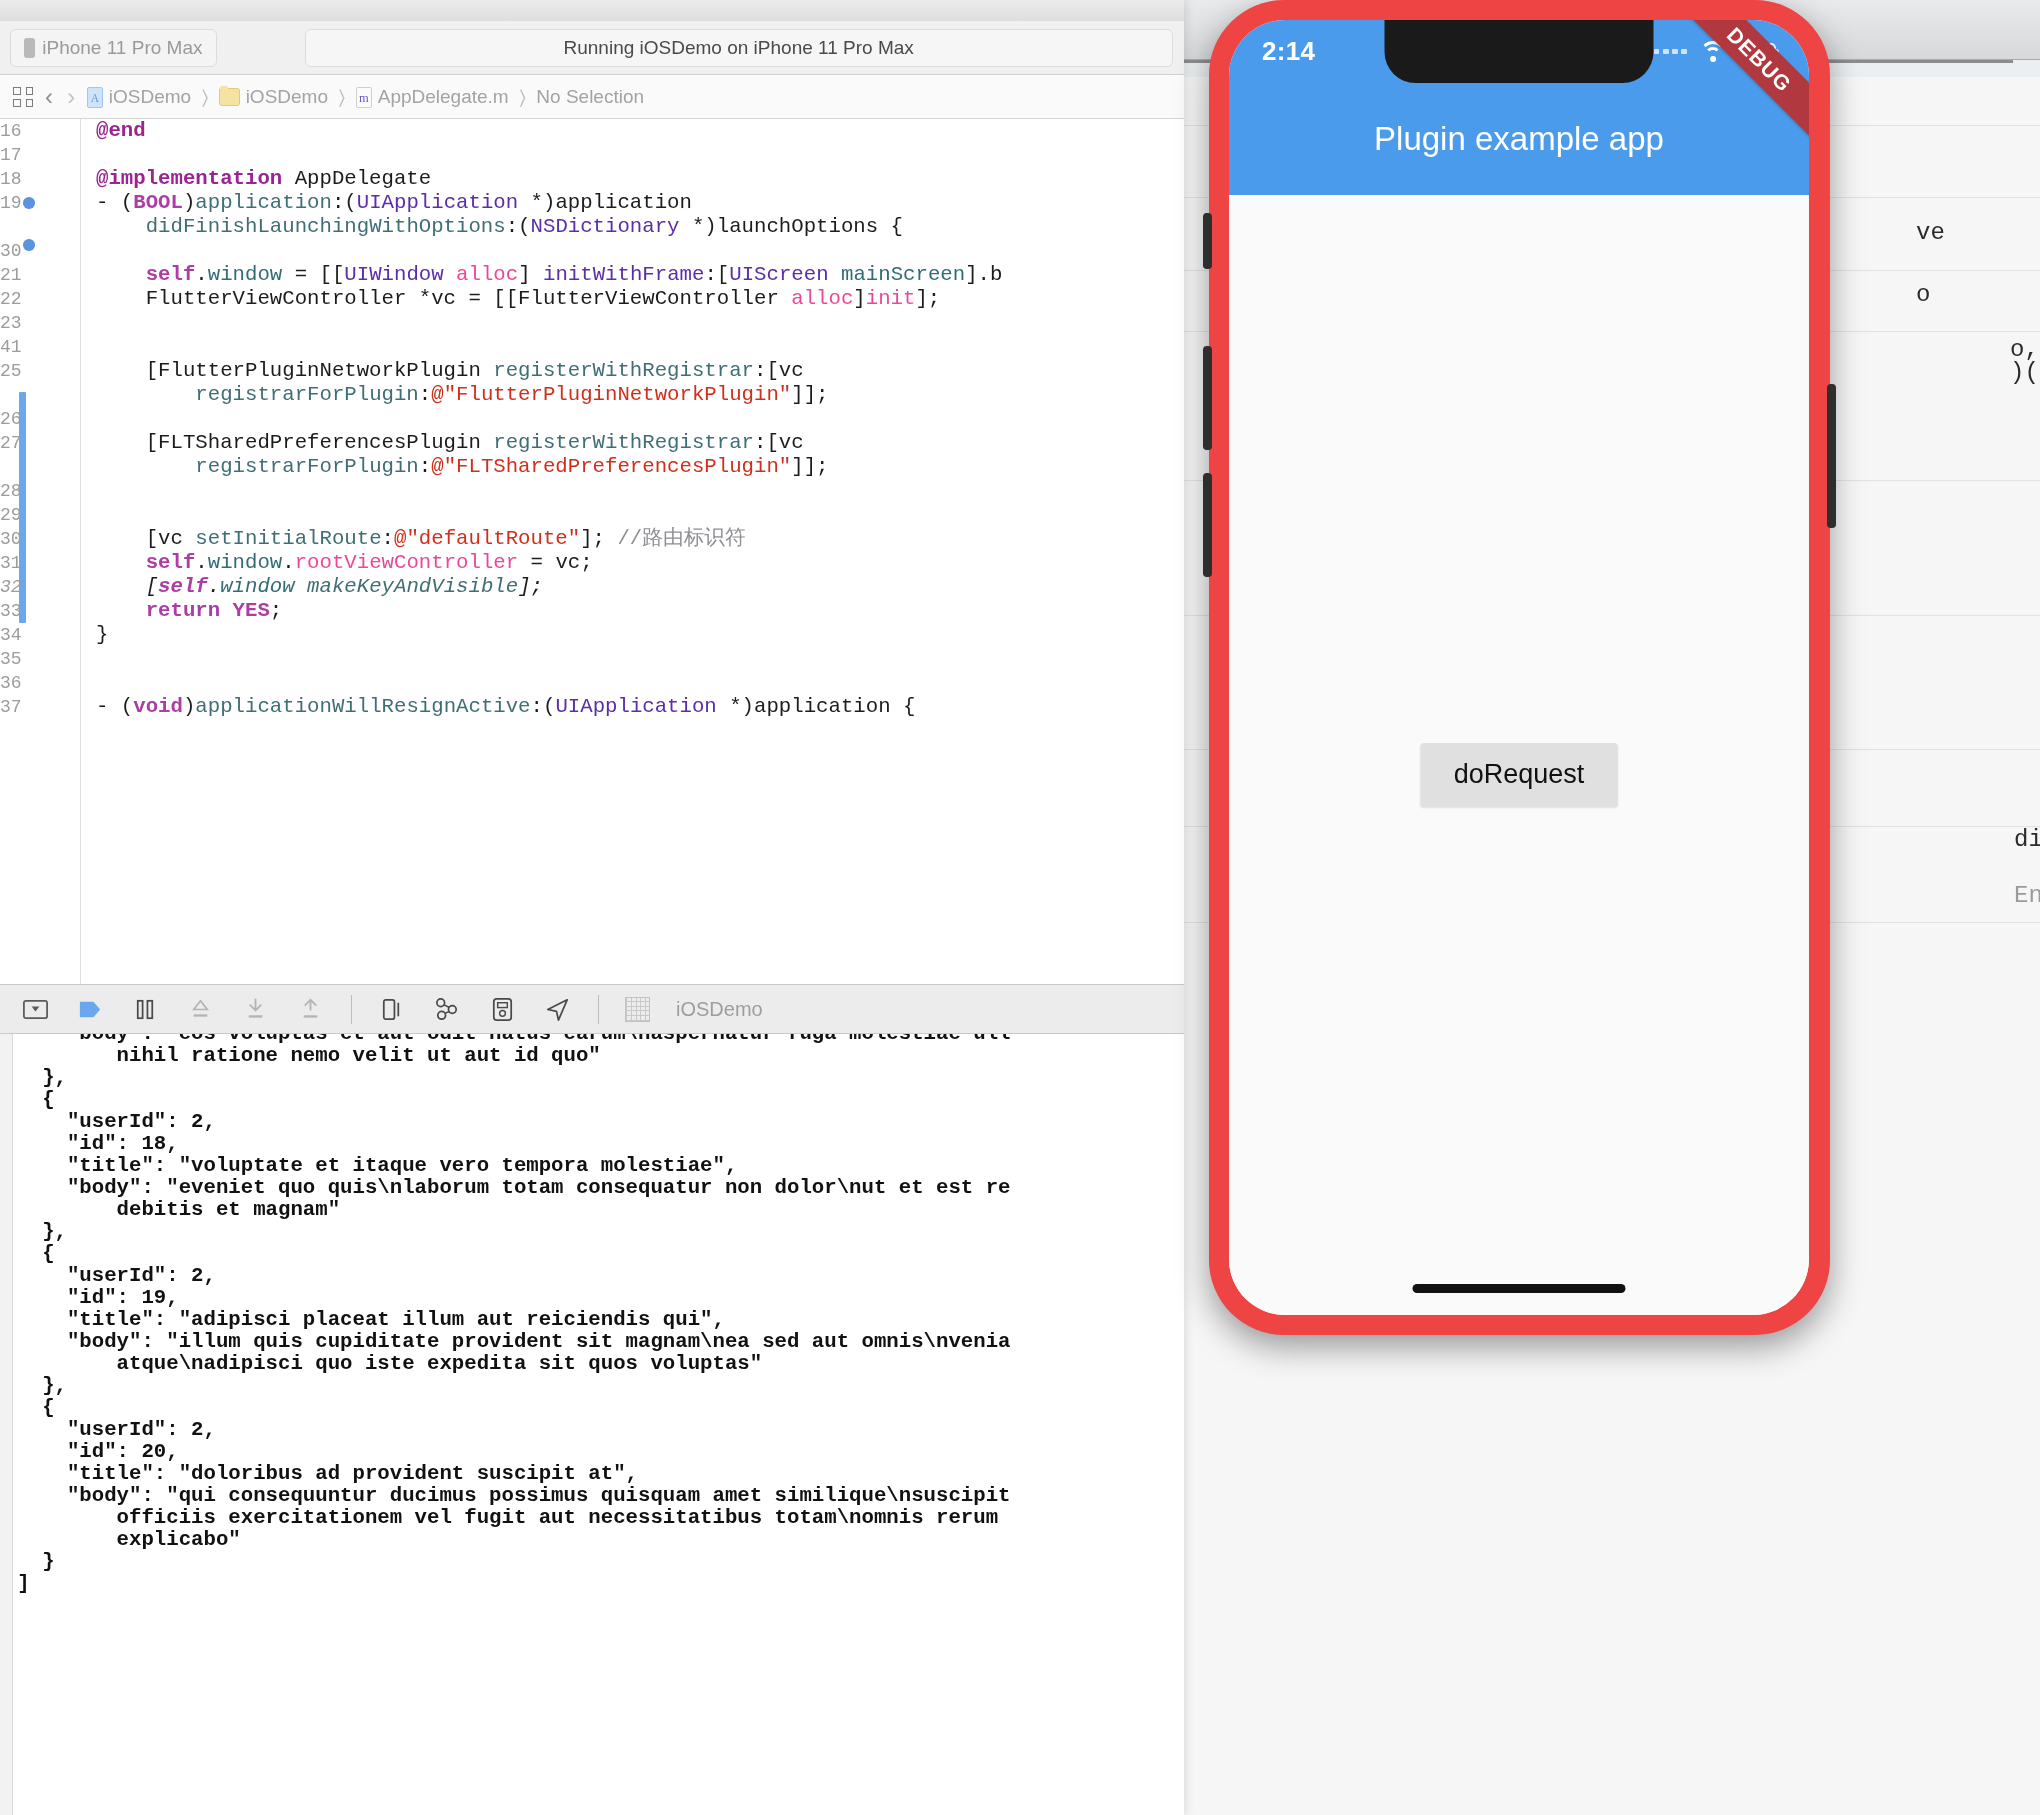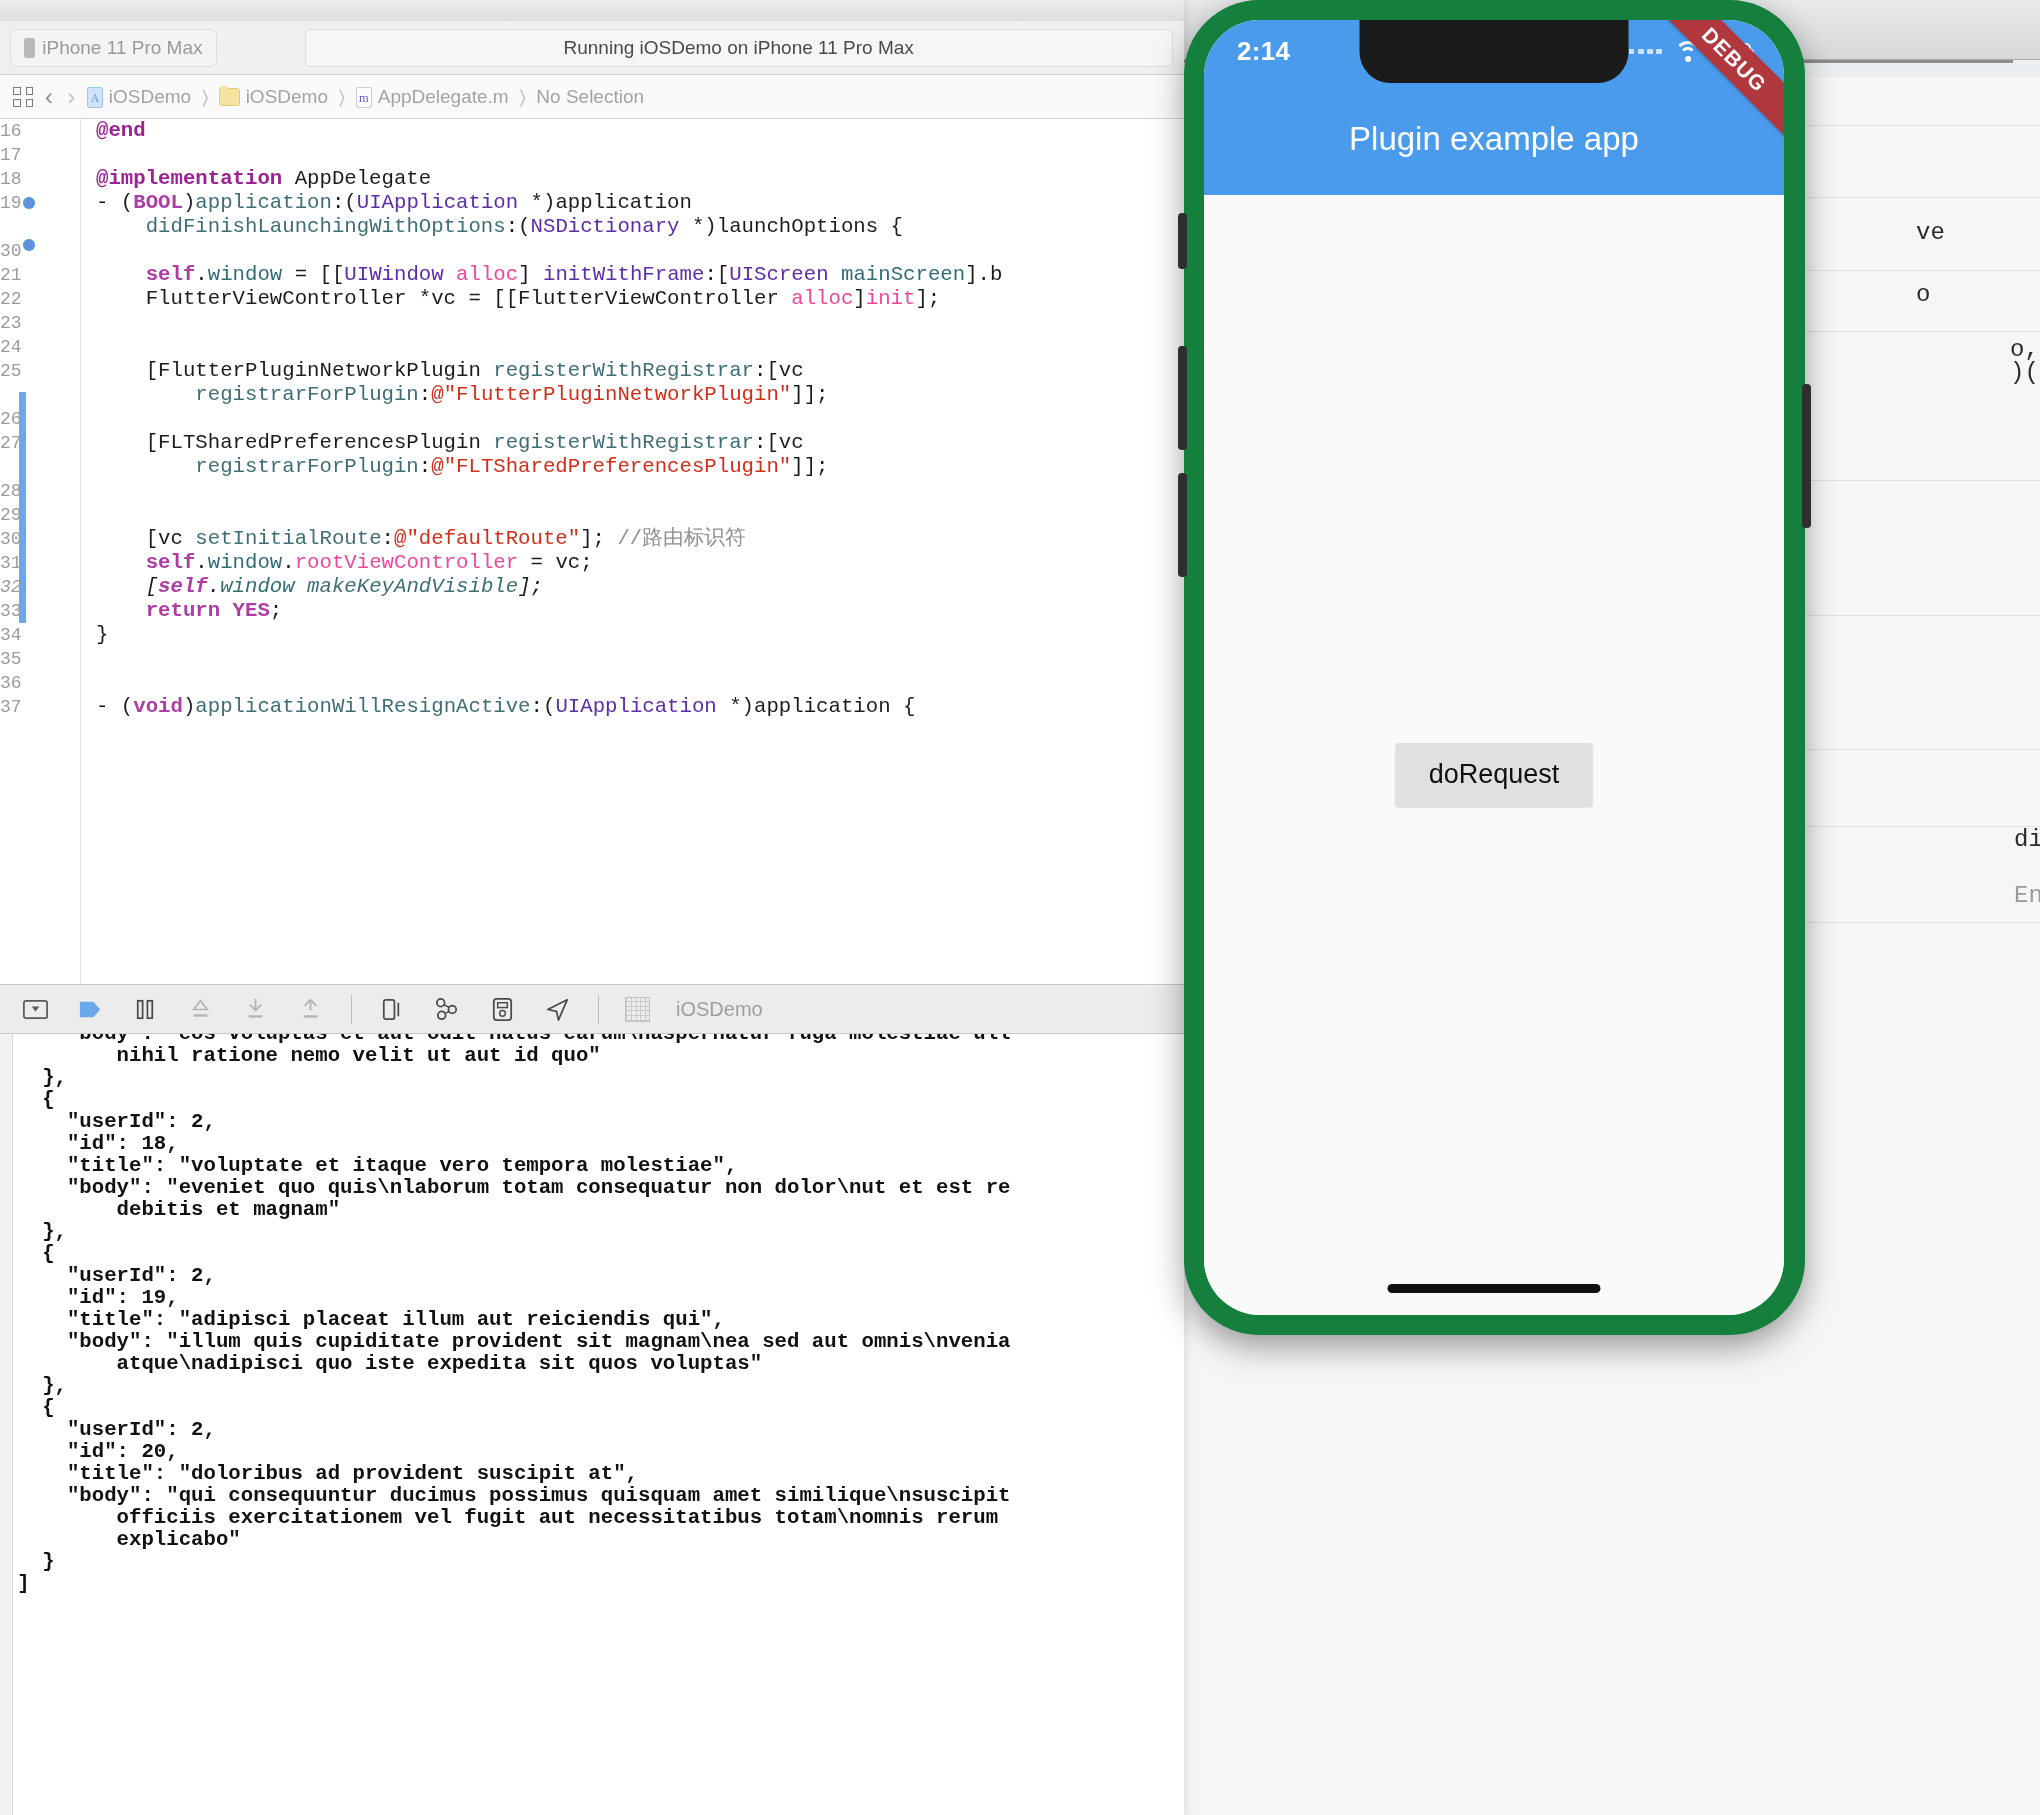--- a/index.html
+++ b/index.html
@@ -156,22 +156,22 @@
   }
   .con-lines { position:absolute; left:17.3px; top:-11.5px; }
   .con-line {
     height:22px; line-height:22px;
     font-family:"Liberation Mono", monospace; font-size:20.7px;
     font-weight:bold; color:#111; white-space:pre;
   }
 
   
   .phone {
-    position:absolute; left:1184px; top:0px; width:621px; height:1335px;
-    background:#15803d; border-radius:75px;
+    position:absolute; left:1209px; top:0px; width:621px; height:1335px;
+    background:#ef4444; border-radius:75px;
     box-shadow: 0 11.5px 33px rgba(0,0,0,0.38);
   }
   .phone-screen {
     position:absolute; left:20px; top:20px; width:580px; height:1295px;
     background:#fafafa; border-radius:56px; overflow:hidden;
   }
   .notch {
     position:absolute; left:50%; transform:translateX(-50%); top:0;
     width:269px; height:63px; background:#1a1a1a;
     border-radius:0 0 31px 31px; z-index:6;
@@ -310,21 +310,21 @@
       <div class="code-lines" id="code-lines">
           <div class="cline" style="position: absolute; left: 0px; top: 0px; width: 100%;"><span class="lnum">16</span><span class="ctext"><span class="kw2">@end</span></span></div>
           <div class="cline" style="position: absolute; left: 0px; top: 24px; width: 100%;"><span class="lnum">17</span><span class="ctext"></span></div>
           <div class="cline" style="position: absolute; left: 0px; top: 48px; width: 100%;"><span class="lnum">18</span><span class="ctext"><span class="kw2">@implementation</span><span class="plain"> AppDelegate</span></span></div>
           <div class="cline" style="position: absolute; left: 0px; top: 72px; width: 100%;"><span class="lnum">19</span><span class="ctext"><span class="plain">- (</span><span class="kw">BOOL</span><span class="plain">)</span><span class="msg">application</span><span class="plain">:(</span><span class="typ">UIApplication</span><span class="plain"> *)application</span></span></div>
           <div class="cline" style="position: absolute; left: 0px; top: 96px; width: 100%;"><span class="lnum"></span><span class="ctext"><span class="plain">    </span><span class="msg">didFinishLaunchingWithOptions</span><span class="plain">:(</span><span class="typ">NSDictionary</span><span class="plain"> *)launchOptions {</span></span></div>
           <div class="cline" style="position: absolute; left: 0px; top: 120px; width: 100%;"><span class="lnum">30</span><span class="ctext"></span></div>
           <div class="cline" style="position: absolute; left: 0px; top: 144px; width: 100%;"><span class="lnum">21</span><span class="ctext"><span class="plain">    </span><span class="kw">self</span><span class="plain">.</span><span class="mem">window</span><span class="plain"> = [[</span><span class="typ">UIWindow</span><span class="plain"> </span><span class="prop">alloc</span><span class="plain">] </span><span class="typ">initWithFrame</span><span class="plain">:[</span><span class="typ">UIScreen</span><span class="plain"> </span><span class="mem">mainScreen</span><span class="plain">].b</span></span></div>
           <div class="cline" style="position: absolute; left: 0px; top: 168px; width: 100%;"><span class="lnum">22</span><span class="ctext"><span class="plain">    FlutterViewController *vc = [[FlutterViewController </span><span class="prop">alloc</span><span class="plain">]</span><span class="prop">init</span><span class="plain">];</span></span></div>
           <div class="cline" style="position: absolute; left: 0px; top: 192px; width: 100%;"><span class="lnum">23</span><span class="ctext"></span></div>
-          <div class="cline" style="position: absolute; left: 0px; top: 216px; width: 100%;"><span class="lnum">24</span><span class="ctext"></span></div>
+          <div class="cline" style="position: absolute; left: 0px; top: 216px; width: 100%;"><span class="lnum">41</span><span class="ctext"></span></div>
           <div class="cline" style="position: absolute; left: 0px; top: 240px; width: 100%;"><span class="lnum">25</span><span class="ctext"><span class="plain">    [FlutterPluginNetworkPlugin </span><span class="msg">registerWithRegistrar</span><span class="plain">:[vc</span></span></div>
           <div class="cline" style="position: absolute; left: 0px; top: 264px; width: 100%;"><span class="lnum"></span><span class="ctext"><span class="plain">        </span><span class="msg">registrarForPlugin</span><span class="plain">:</span><span class="str">@"FlutterPluginNetworkPlugin"</span><span class="plain">]];</span></span></div>
           <div class="cline" style="position: absolute; left: 0px; top: 288px; width: 100%;"><span class="lnum">26</span><span class="ctext"></span></div>
           <div class="cline" style="position: absolute; left: 0px; top: 312px; width: 100%;"><span class="lnum">27</span><span class="ctext"><span class="plain">    [FLTSharedPreferencesPlugin </span><span class="msg">registerWithRegistrar</span><span class="plain">:[vc</span></span></div>
           <div class="cline" style="position: absolute; left: 0px; top: 336px; width: 100%;"><span class="lnum"></span><span class="ctext"><span class="plain">        </span><span class="msg">registrarForPlugin</span><span class="plain">:</span><span class="str">@"FLTSharedPreferencesPlugin"</span><span class="plain">]];</span></span></div>
           <div class="cline" style="position: absolute; left: 0px; top: 360px; width: 100%;"><span class="lnum">28</span><span class="ctext"></span></div>
           <div class="cline" style="position: absolute; left: 0px; top: 384px; width: 100%;"><span class="lnum">29</span><span class="ctext"></span></div>
           <div class="cline" style="position: absolute; left: 0px; top: 408px; width: 100%;"><span class="lnum">30</span><span class="ctext"><span class="plain">    [vc </span><span class="msg">setInitialRoute</span><span class="plain">:</span><span class="str">@"defaultRoute"</span><span class="plain">]; </span><span class="cmt">//路由标识符</span></span></div>
           <div class="cline" style="position: absolute; left: 0px; top: 432px; width: 100%;"><span class="lnum">31</span><span class="ctext"><span class="plain">    </span><span class="kw">self</span><span class="plain">.</span><span class="mem">window</span><span class="plain">.</span><span class="prop">rootViewController</span><span class="plain"> = vc;</span></span></div>
           <div class="cline" style="position: absolute; left: 0px; top: 456px; width: 100%; font-style: italic;"><span class="lnum">32</span><span class="ctext"><span class="plain">    [</span><span class="kw">self</span><span class="plain">.</span><span class="mem">window</span><span class="plain"> </span><span class="msg">makeKeyAndVisible</span><span class="plain">];</span></span></div>

